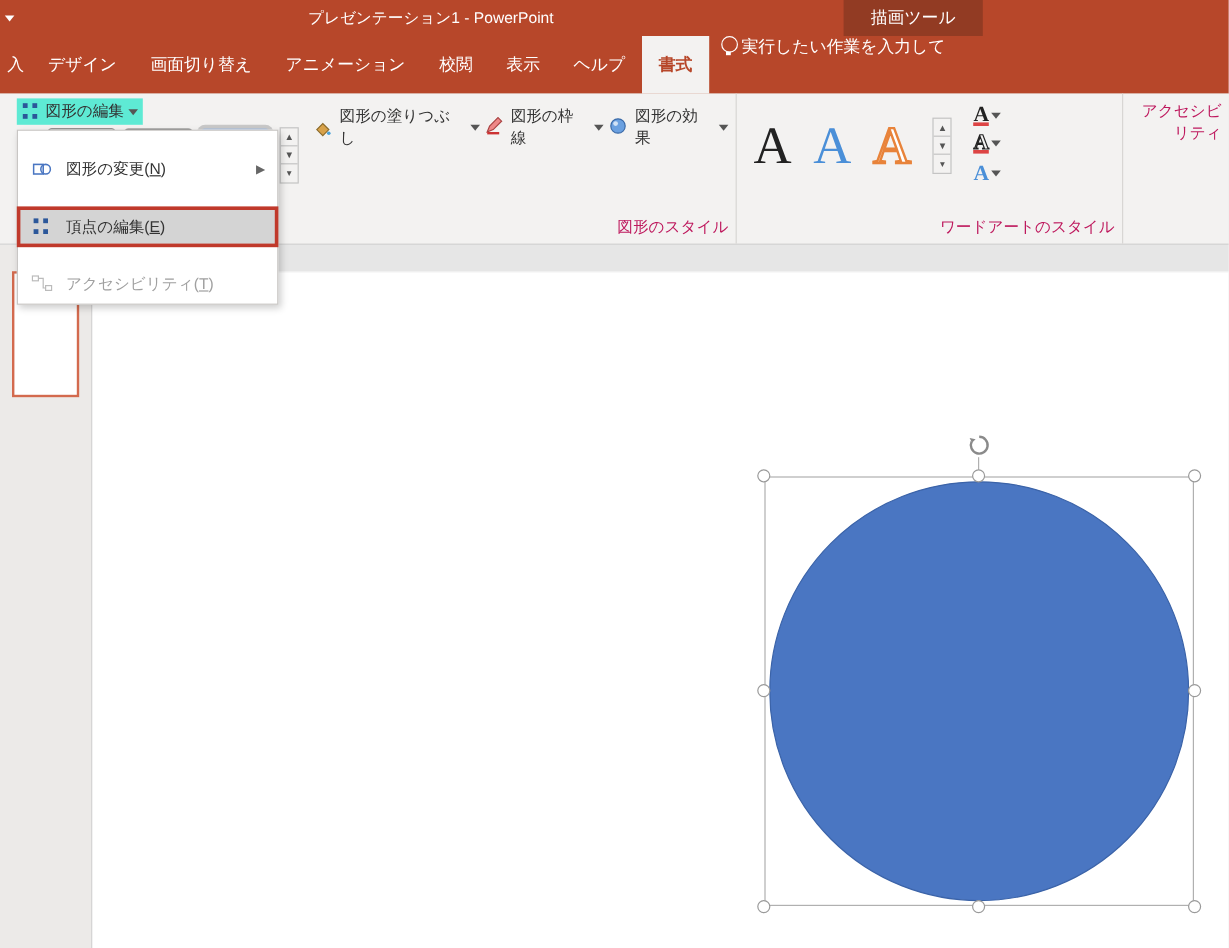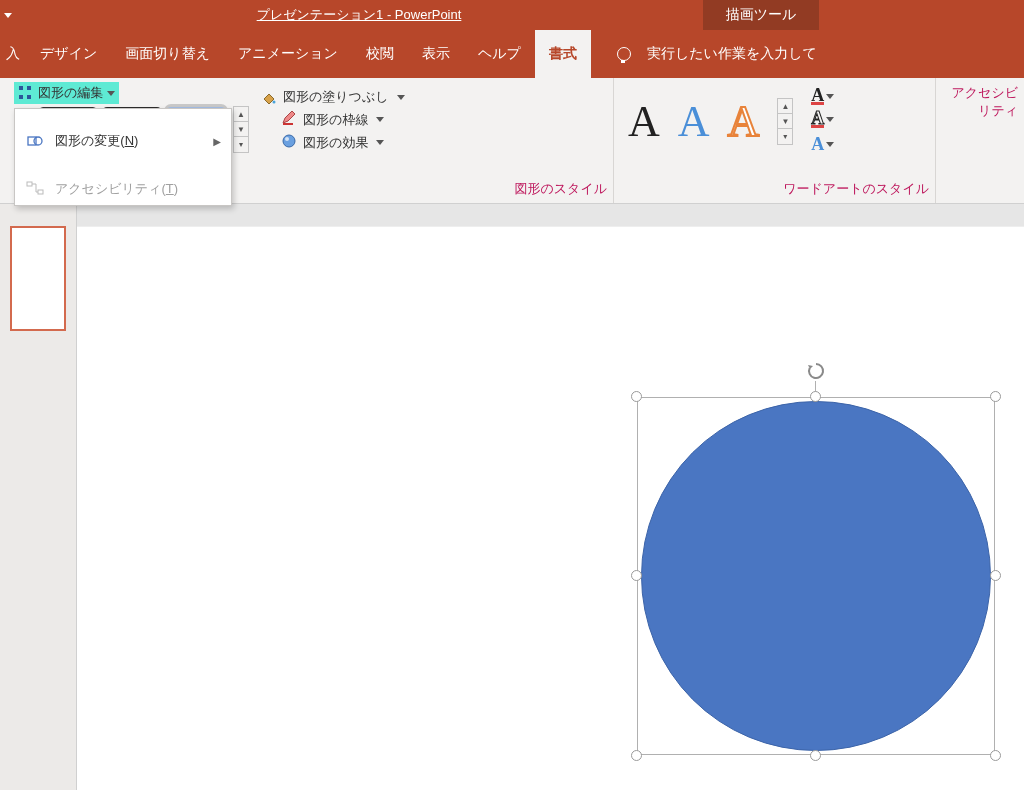--- a/index.html
+++ b/index.html
@@ -1,29 +1,29 @@
 <!DOCTYPE html>
 <html><head>
 <meta charset="utf-8">
 <style>
   * { box-sizing: border-box; margin: 0; padding: 0; font-family: "Yu Gothic UI", "Meiryo", sans-serif; }
   body { width: 1024px; height: 790px; background: #e6e6e6; overflow: hidden; position: relative; }
 
   .title-bar { height: 30px; background: #b7472a; color: #fff; display: flex; align-items: center; font-size: 13px; }
   .title-bar .qat { width: 15px; height: 30px; display: flex; align-items: center; justify-content: center; }
   .title-bar .qat .tri { width: 0; height: 0; border-left: 4px solid transparent; border-right: 4px solid transparent; border-top: 5px solid #fff; }
-  .title-bar .title { flex: 1; text-align: center; text-decoration: underline; }
+  .title-bar .title { flex: 1; text-align: center; }
   .title-bar .context-tab { width: 116px; text-align: center; background: #923b23; align-self: stretch; display: flex; align-items: center; justify-content: center; font-size: 14px; }
   .title-bar .spacer-right { width: 205px; }
 
   .tabs { height: 48px; background: #b7472a; color: #fff; display: flex; align-items: stretch; font-size: 14px; }
   .tab { padding: 0 14px; display: flex; align-items: center; cursor: pointer; white-space: nowrap; }
   .tab.active { background: #f3f2f1; color: #b7472a; font-weight: 600; }
   .tab.first { padding-left: 6px; padding-right: 6px; }
-  .tell-me { display: flex; align-items: center; gap: 16px; padding: 0 26px; }
+  .tell-me { display: flex; gap: 3px; padding: 0 10px; }
   .bulb { width: 14px; height: 14px; border: 1.5px solid #fff; border-radius: 50%; position: relative; }
   .bulb::after { content: ""; position: absolute; width: 4px; height: 3px; background: #fff; bottom: -3px; left: 3px; }
 
   .ribbon { height: 126px; background: #f3f2f1; border-bottom: 1px solid #d0d0d0; display: flex; position: relative; }
   .group { border-right: 1px solid #d8d6d4; padding: 4px 6px 2px 6px; display: flex; flex-direction: column; }
   .group-body { flex: 1; display: flex; align-items: flex-start; gap: 4px; }
   .group-label { font-size: 13px; color: #be185d; text-align: right; padding: 2px 0 3px 0; position: relative; }
 
   
   .edit-shape { background: #5eead4; padding: 2px 4px; display: flex; align-items: center; gap: 4px; font-size: 13px; color: #333; }
@@ -48,21 +48,21 @@
 
   
   .style-gallery { display: flex; align-items: center; gap: 6px; padding-left: 35px; }
   .style-thumb { width: 58px; height: 46px; border: 1px solid transparent; border-radius: 4px; display: flex; align-items: center; justify-content: center; font-size: 13px; }
   .style-thumb.t1 { background: #fff; border: 1px solid #333; color: #333; }
   .style-thumb.t2 { background: #2d2d2d; color: #fff; }
   .style-thumb.t3 { background: #4472c4; color: #fff; border: 2px solid #a3bde4; box-shadow: 0 0 0 3px #c8c8c8; }
   .gallery-spinner { width: 16px; display: flex; flex-direction: column; border: 1px solid #c4c4c4; margin-left: 2px; }
   .gallery-spinner div { height: 15px; display: flex; align-items: center; justify-content: center; border-bottom: 1px solid #c4c4c4; font-size: 8px; color: #555; }
   .gallery-spinner div:last-child { border-bottom: none; }
-  .shape-options { display: flex; flex-direction: column; gap: 4px; margin-left: 8px; font-size: 13px; color: #333; align-items: center; }
+  .shape-options { display: flex; flex-direction: row; gap: 4px; margin-left: 8px; font-size: 13px; color: #333; }
   .shape-options .row { display: flex; align-items: center; gap: 6px; }
   .shape-options .tri { width: 0; height: 0; border-left: 4px solid transparent; border-right: 4px solid transparent; border-top: 5px solid #555; margin-left: 2px; }
   .bucket { width: 16px; height: 14px; position: relative; }
   .bucket svg, .pen svg, .fx svg { width: 16px; height: 16px; }
 
   
   .wa-gallery { display: flex; align-items: center; gap: 18px; padding: 0 8px; }
   .wa-A { font-family: "Times New Roman", serif; font-size: 44px; font-weight: 400; line-height: 1; }
   .wa-A.a1 { color: #222; }
   .wa-A.a2 { color: #4a8fd8; }
@@ -235,20 +235,28 @@
       <span class="change-shape-icon"><svg viewBox="0 0 16 14">
             <rect x="1" y="3" width="8" height="8" fill="none" stroke="#4a76c2" stroke-width="1.3"></rect>
             <circle cx="11" cy="7" r="4" fill="none" stroke="#4a76c2" stroke-width="1.3"></circle>
           </svg></span>
     </span>
     <span>
       <span>図形の変更(</span><span class="underline">N</span><span>)</span>
     </span>
     <span class="arrow-r">▶</span>
   </div>
+  <div class="item hover highlight">
+    <span class="icon-slot">
+      <span class="nodes-icon"></span>
+    </span>
+    <span>
+      <span>頂点の編集(</span><span class="underline">E</span><span>)</span>
+    </span>
+  </div>
   <div class="item disabled">
     <span class="icon-slot">
       <span class="connector-icon"><svg viewBox="0 0 18 14">
             <rect x="1" y="1" width="5" height="4" fill="none" stroke="#bbb"></rect>
             <rect x="12" y="9" width="5" height="4" fill="none" stroke="#bbb"></rect>
             <path d="M6 3h4v8h2" fill="none" stroke="#bbb"></path>
           </svg></span>
     </span>
     <span>
       <span>アクセシビリティ(</span><span class="underline">T</span><span>)</span>

